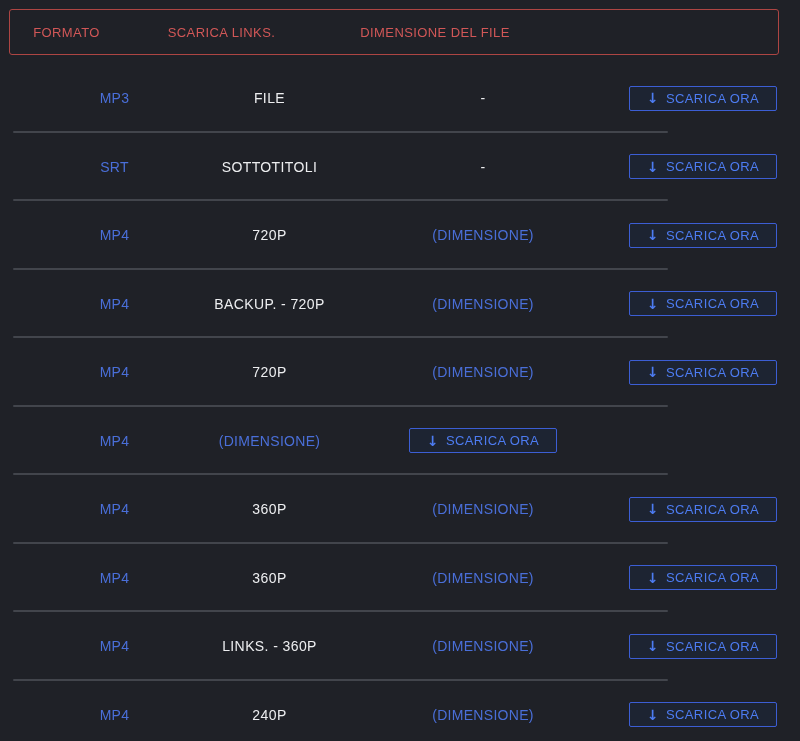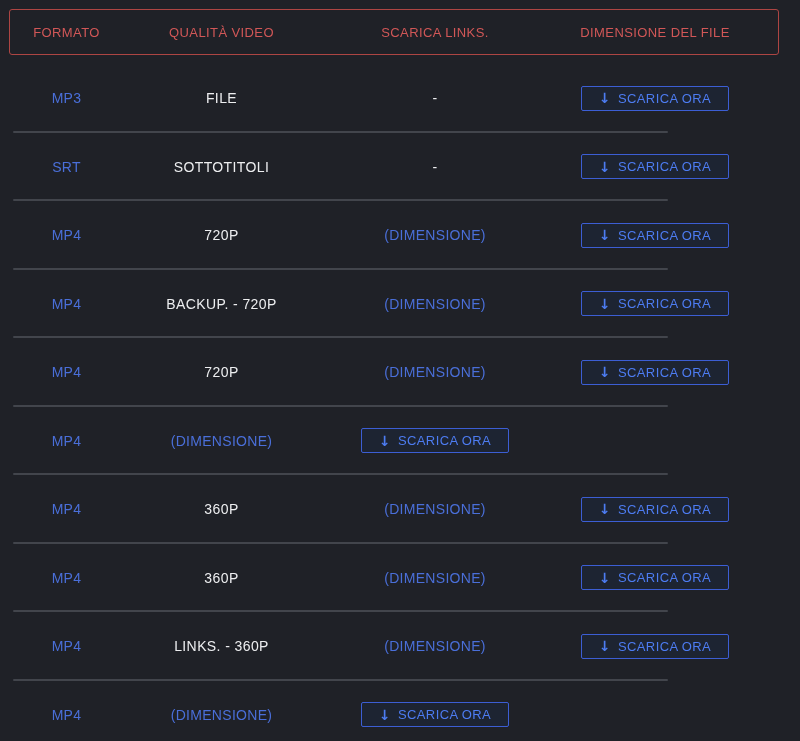--- a/index.html
+++ b/index.html
@@ -34,21 +34,21 @@
     position:absolute;left:9px;right:9px;top:9px;height:46px;
     border:1px solid var(--header-border);border-radius:3px;
     pointer-events:none;
   }
   .header-grid{position:absolute;top:9px;left:0;height:46px;}
   .header-cell{
     color:var(--header-text);
     font-size:13px;font-weight:500;letter-spacing:.4px;
   }
   
-  .row{position:relative;height:68.5px;width:681px;}
+  .row{position:relative;height:68.5px;width:681px;padding-left:48px;}
   .divider{
     position:absolute;left:13px;right:13px;bottom:0;height:2px;
     border-radius:1px;background:var(--divider);
   }
   .fmt{
     color:var(--link-blue);
     font-size:14px;font-weight:500;letter-spacing:.3px;
     text-decoration:none;cursor:pointer;
   }
   .quality{
@@ -78,21 +78,20 @@
 </style>
 </head>
 <body>
 
 <div class="page">
 
   <div class="header-row">
     <div class="header-border"></div>
     <div class="grid header-grid">
       <div class="cell header-cell">FORMATO</div>
-      <div class="cell header-cell">QUALITÀ VIDEO</div>
       <div class="cell header-cell">SCARICA LINKS.</div>
       <div class="cell header-cell">DIMENSIONE DEL FILE</div>
     </div>
   </div>
 
   <div id="rows">
   <div class="row">
     <div class="grid">
       <div class="cell">
         <a class="fmt">MP3</a>
@@ -242,20 +241,21 @@
       </div>
     </div>
     <div class="divider"></div>
   </div>
 
   <div class="row">
     <div class="grid">
       <div class="cell">
         <a class="fmt">MP4</a>
       </div>
+      <div class="cell quality">240P</div>
       <div class="cell size blue">(DIMENSIONE)</div>
       <div class="cell">
         <button class="dl-btn">
           <span class="dl-icon">↓</span>
           <span>SCARICA ORA</span>
         </button>
       </div>
     </div>
 
   </div>

